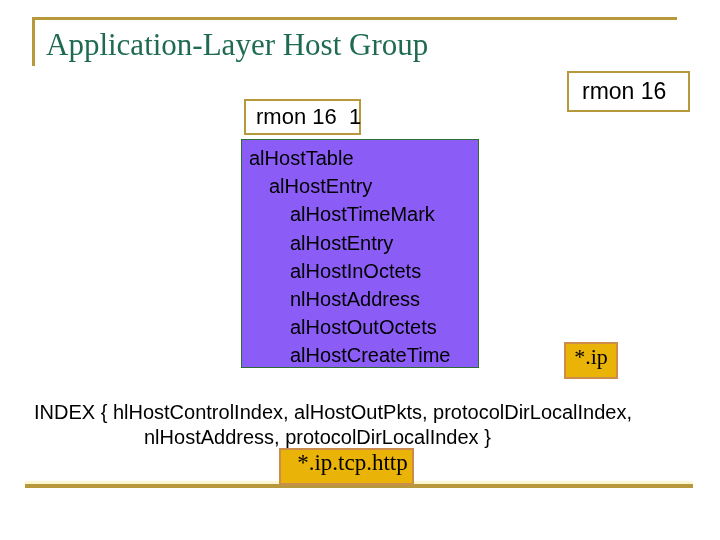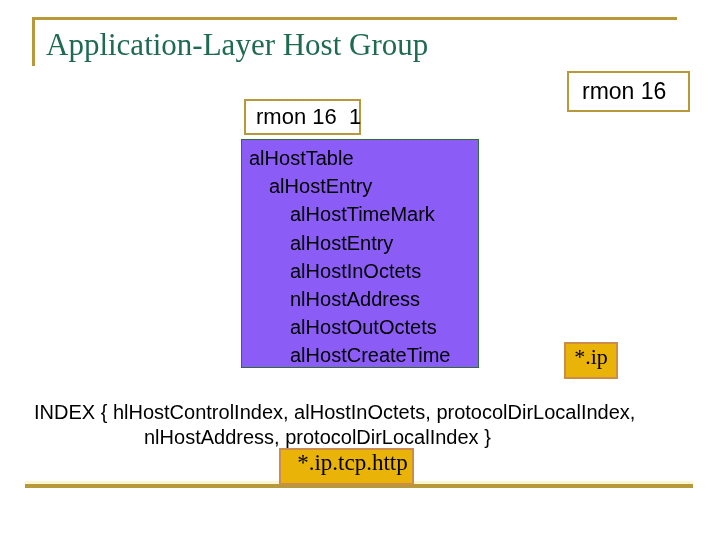--- a/index.html
+++ b/index.html
@@ -124,21 +124,21 @@
     <div class="tree-line lv2">nlHostAddress</div>
     <div class="tree-line lv2">alHostOutOctets</div>
     <div class="tree-line lv2">alHostCreateTime</div>
   </div>
 
   <div class="proto-box proto-ip">
     <span>*.ip</span>
   </div>
 
   <div class="index-clause">
-    <div>INDEX { hlHostControlIndex, alHostInOctets, protocolDirLocalIndex,</div>
+    <div>INDEX { hlHostControlIndex, alHostOutPkts, protocolDirLocalIndex,</div>
     <div class="index-line2">nlHostAddress, protocolDirLocalIndex }</div>
   </div>
 
   <div class="proto-box proto-http">
     <span>*.ip.tcp.http</span>
   </div>
 
   <div class="bottom-pale-rule"></div>
   <div class="bottom-rule"></div>
 

